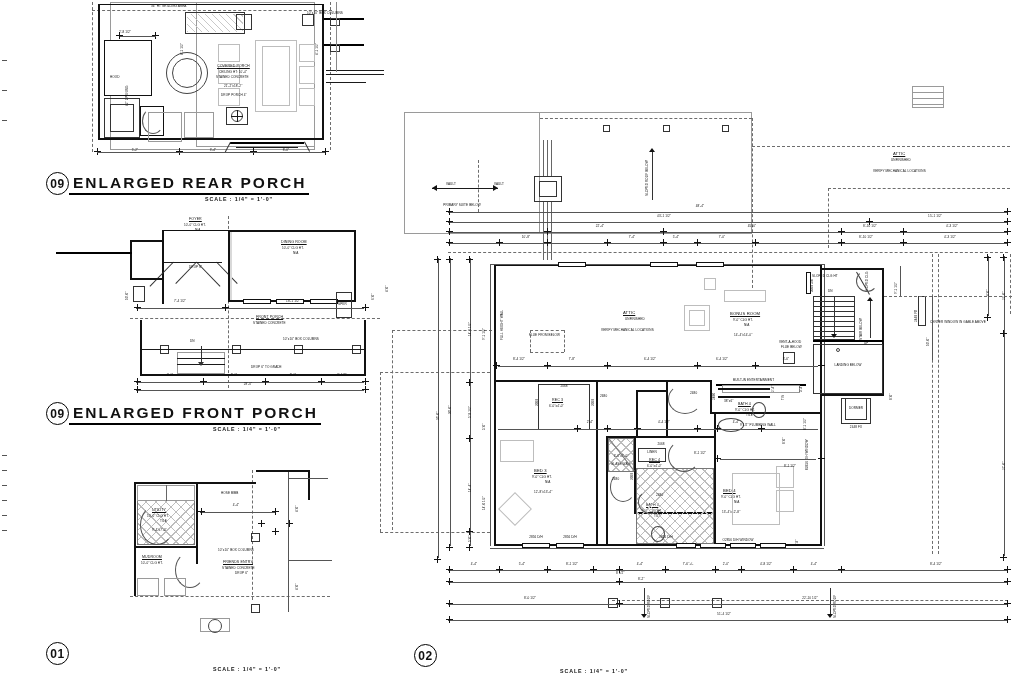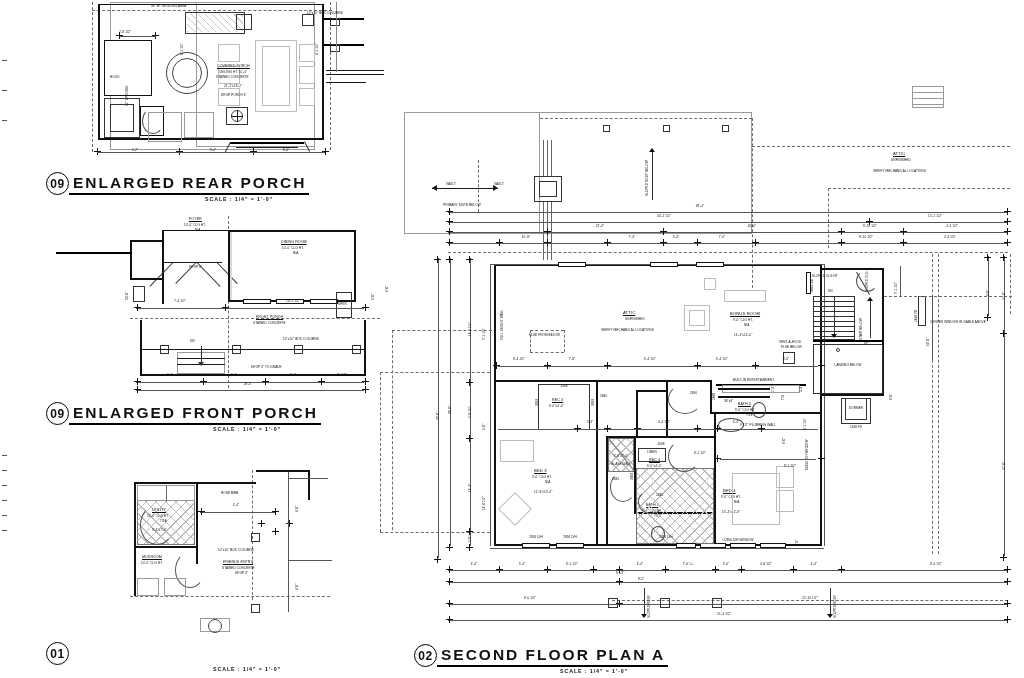--- a/index.html
+++ b/index.html
@@ -705,18 +705,17 @@
     <div class="t t3 ctr" style="left:530px;top:597px;">8'-0 1/2"</div>
     <div class="t t3 ctr" style="left:810px;top:597px;">22'-10 1/2"</div>
 
     <div class="ln h thin" style="left:448px;top:620px;width:560px;"></div>
     <div class="tick" style="left:446px;top:616px;"></div>
     <div class="tick" style="left:1004px;top:616px;"></div>
     <div class="t t3 ctr" style="left:724px;top:613px;">51'-4 1/2"</div>
 
     <div class="title-row" style="left:414px;top:644px;">
       <div class="bub">02</div>
-      <div class="ttxt">SECOND FLOOR PLAN A</div>
     </div>
     <div class="scl" style="left:560px;top:668px;">SCALE : 1/4" = 1'-0"</div>
   </div>
 
 </div>
 
 </body></html>

